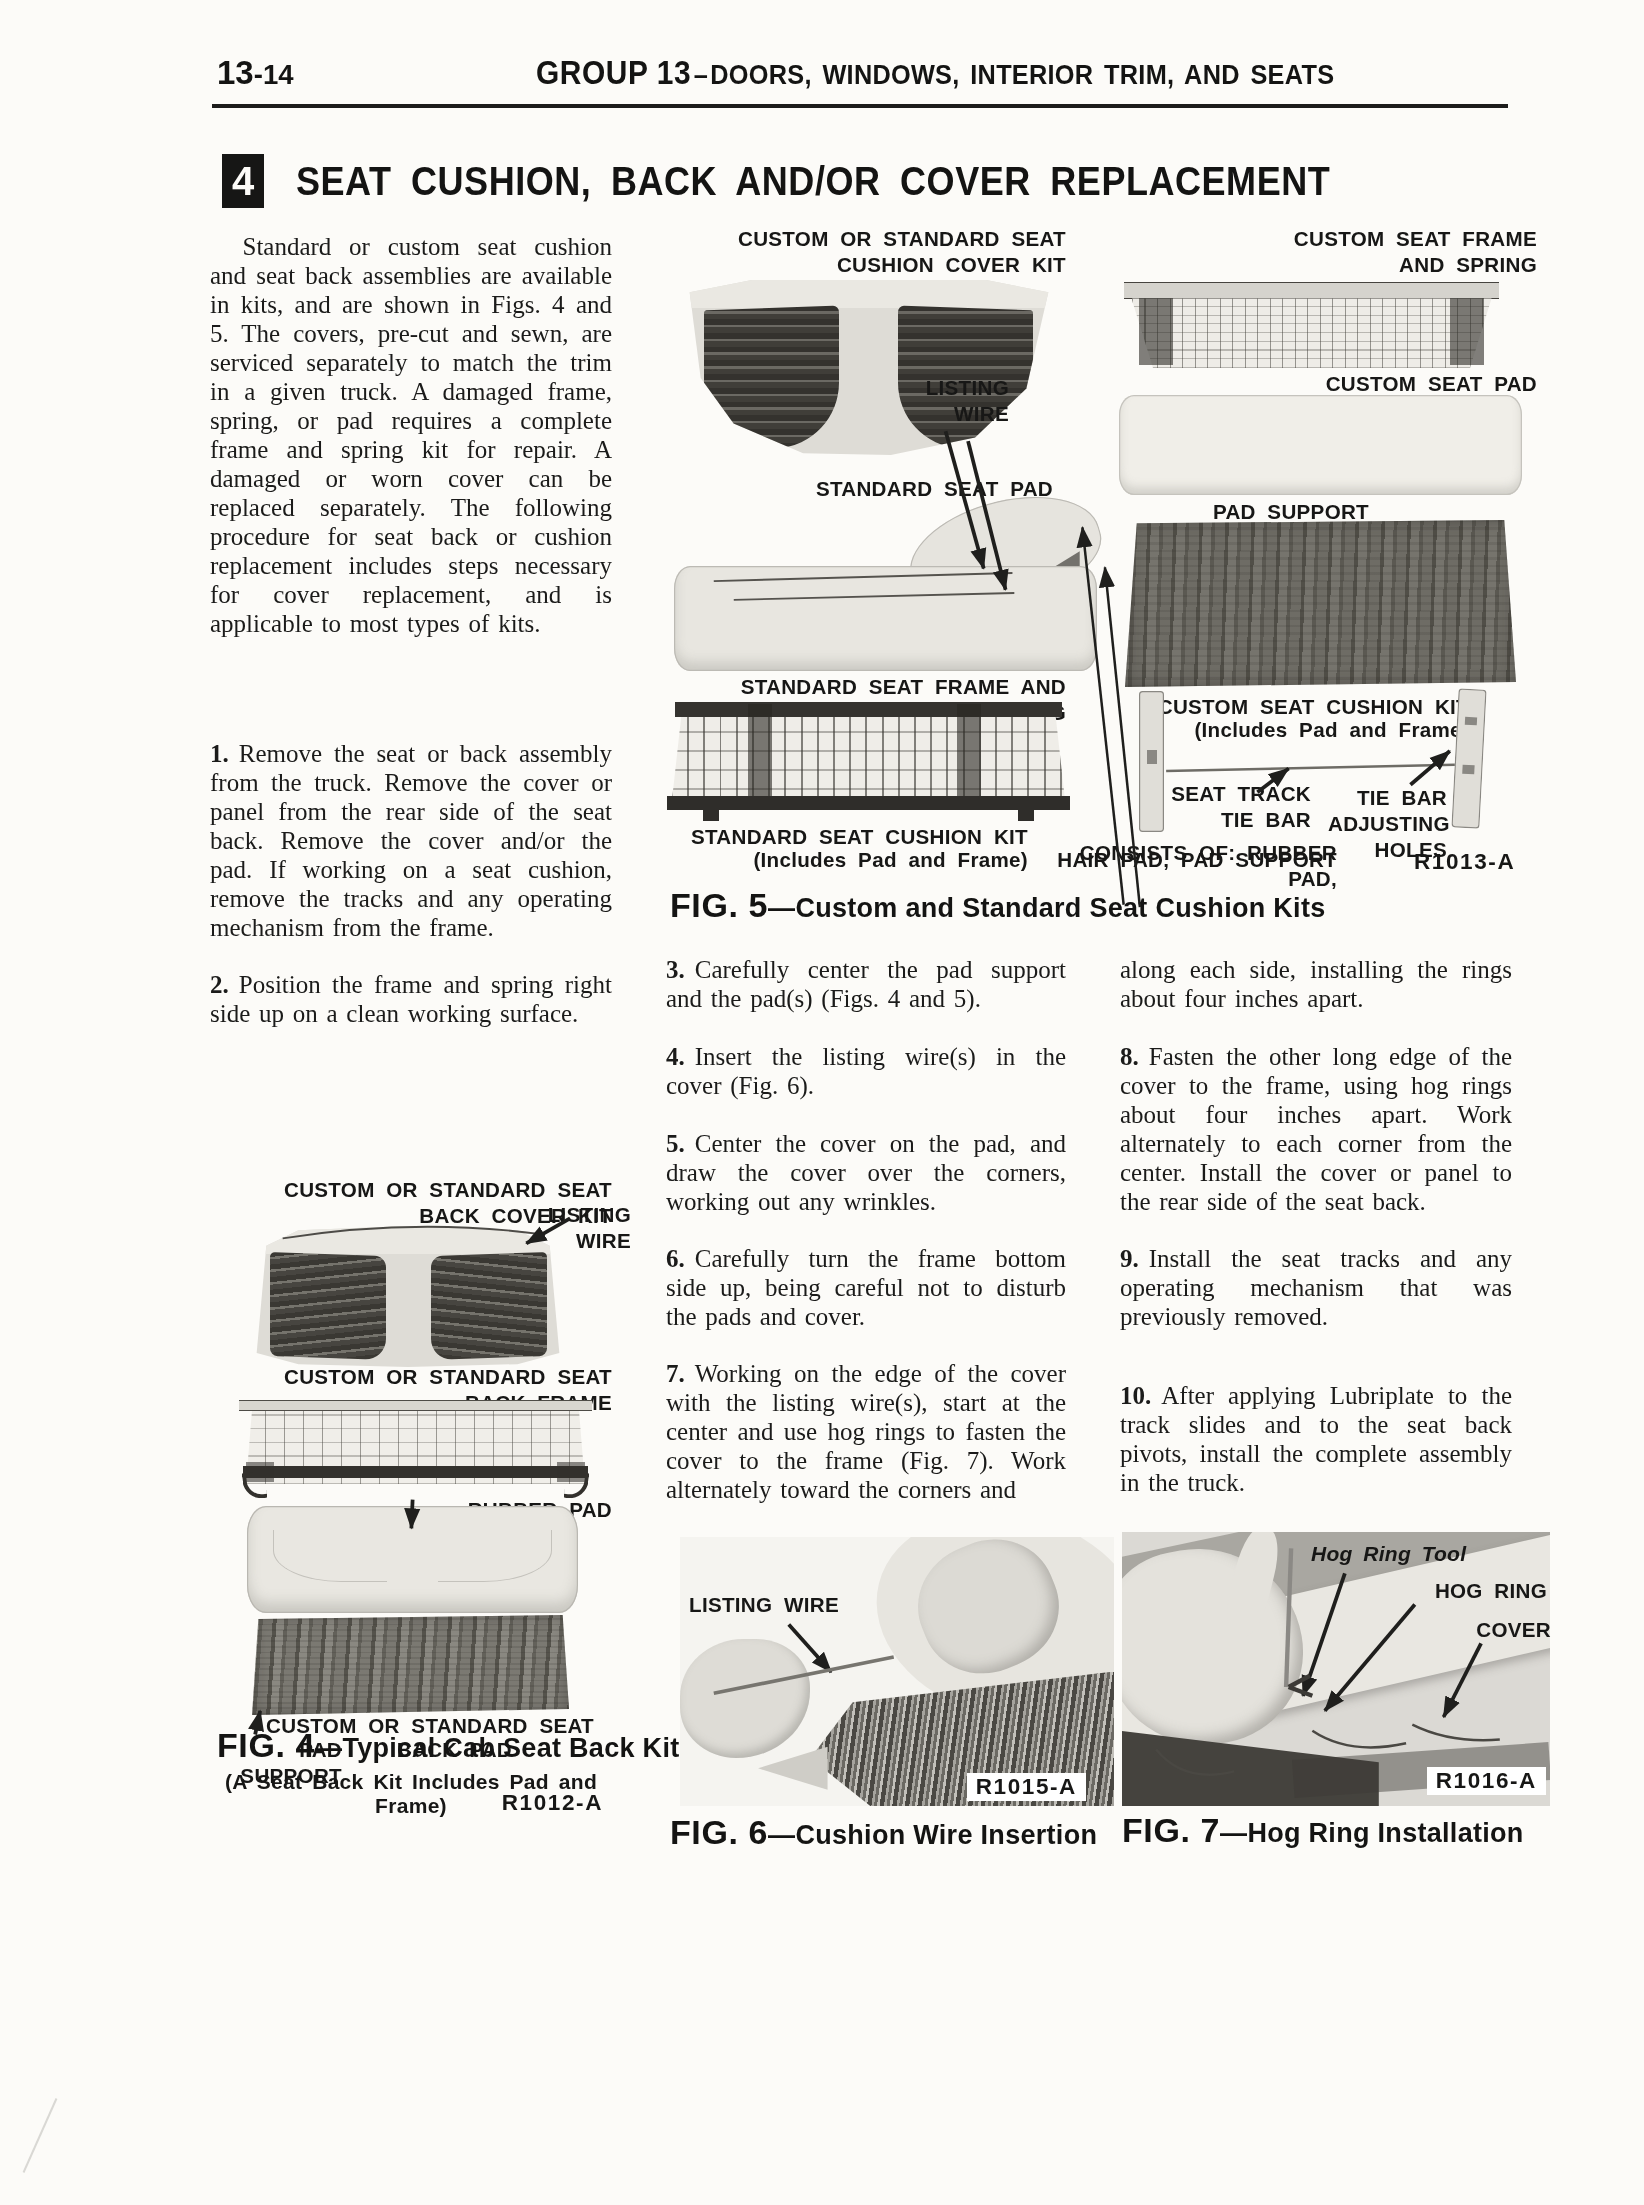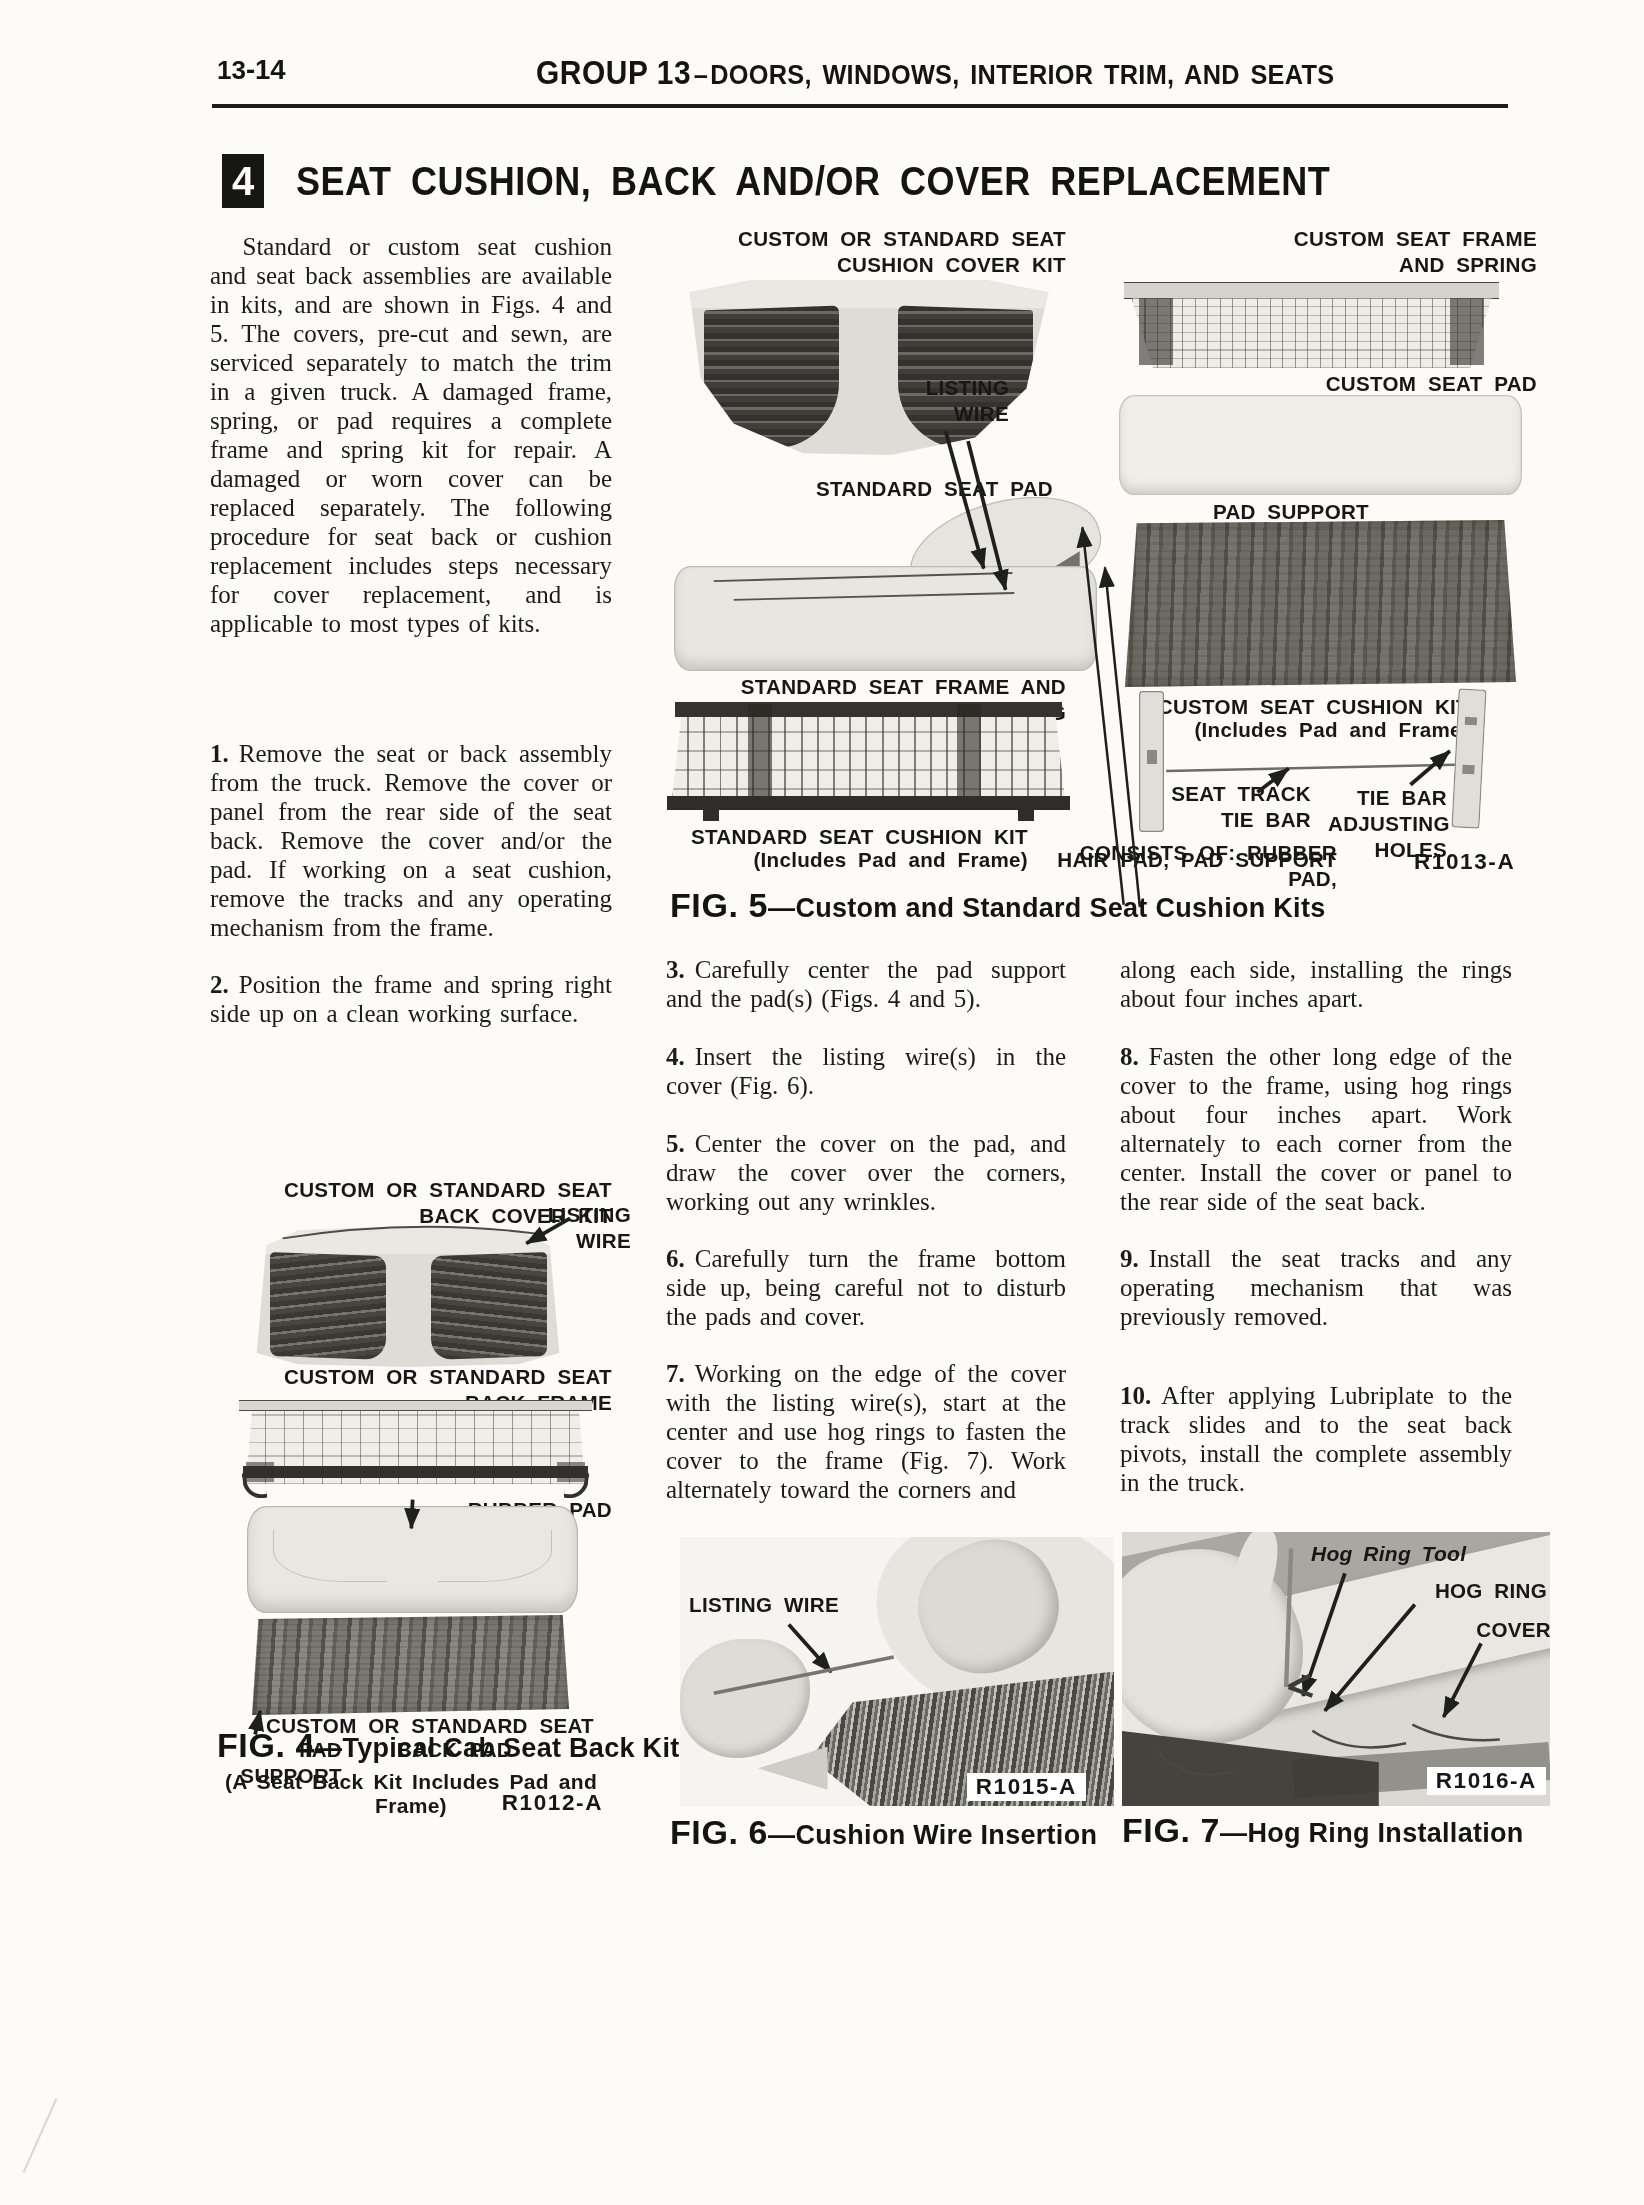--- a/index.html
+++ b/index.html
@@ -27,21 +27,21 @@
   .art{position:absolute;}
   .photo{position:absolute;overflow:hidden;}
   svg.overlay{position:absolute;left:0;top:0;pointer-events:none;}
 </style>
 </head>
 <body>
 
 <div class="page">
 
   <div class="abs hdr" style="left:217px;top:54px;">
-    <span style="font-size:26px;">13</span><span style="font-size:27.5px;">-14</span>
+    <span style="font-size:33px;">13</span><span style="font-size:27.5px;">-14</span>
   </div>
   <div class="abs hdr" style="left:536px;top:55px;">
     <span class="cond"><span style="font-size:32.5px;letter-spacing:0.6px;">GROUP 13</span>
     <span style="font-size:27.5px;">–</span>
     <span style="font-size:27.5px;letter-spacing:0.3px;word-spacing:3.7px;">DOORS, WINDOWS, INTERIOR TRIM, AND SEATS</span></span>
   </div>
   <div class="abs" style="left:212px;top:104px;width:1296px;height:4.4px;background:#1c1c1b;"></div>
 
   <div class="abs" style="left:222px;top:154px;width:42px;height:54px;background:#161615;color:#fcfbf8;
        font-family:'Liberation Sans',sans-serif;font-weight:700;font-size:40px;text-align:center;line-height:54px;">

